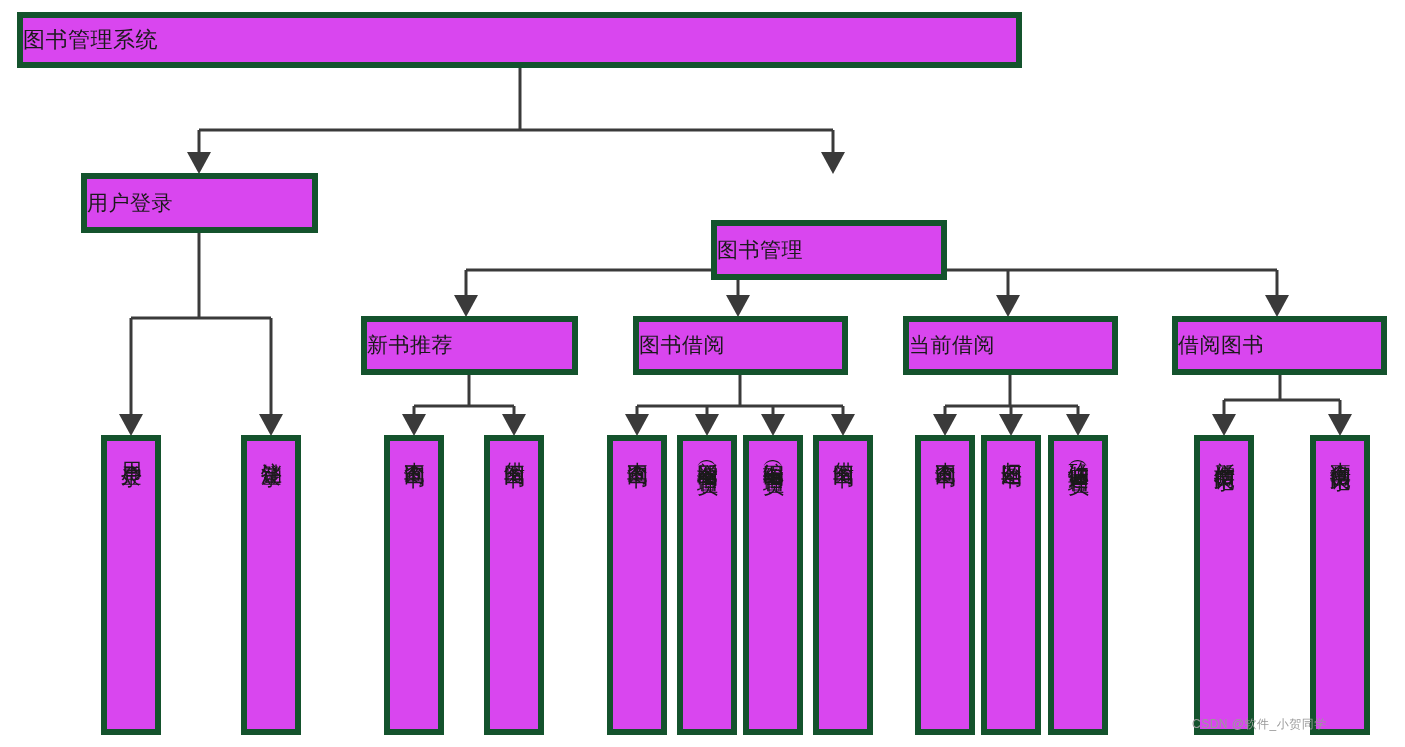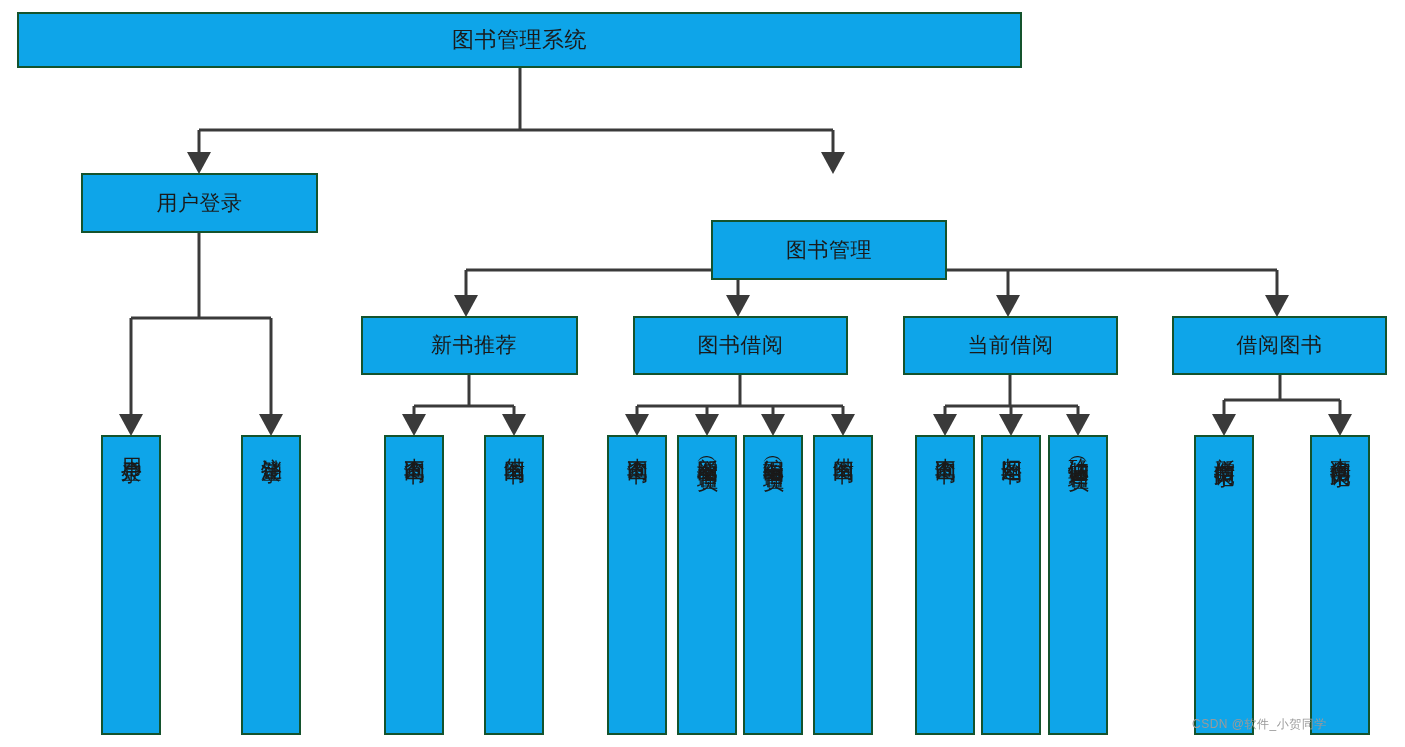--- a/index.html
+++ b/index.html
@@ -21,25 +21,25 @@
     position: absolute;
     left: 0;
     top: 0;
     width: 1405px;
     height: 747px;
     pointer-events: none;
   }
   .node {
     position: absolute;
     box-sizing: border-box;
-    border: 2px solid #14532d;
-    background: #0ea5e9;
+    border: 6px solid #14532d;
+    background: #d946ef;
     display: flex;
     align-items: center;
-    justify-content: center;
+    justify-content: flex-start;
     color: #1a1a1a;
   }
   .node .label {
     display: block;
     text-align: center;
     line-height: 1.18;
   }
   .node.horiz .label {
     writing-mode: horizontal-tb;
     font-size: 21px;
@@ -126,21 +126,21 @@
     <span class="label">图书管理系统</span>
   </div>
 
   <div class="node horiz" style="left:81px; top:173px; width:237px; height:60px;">
     <span class="label">用户登录</span>
   </div>
   <div class="node horiz" style="left:711px; top:173px; width:236px; height:60px;margin-top:47px;">
     <span class="label">图书管理</span>
   </div>
 
-  <div class="node horiz" style="left:361px; top:316px; width:217px; height:59px;padding-left:9px;">
+  <div class="node horiz" style="left:361px; top:316px; width:217px; height:59px;">
     <span class="label">新书推荐</span>
   </div>
   <div class="node horiz" style="left:633px; top:316px; width:215px; height:59px;">
     <span class="label">图书借阅</span>
   </div>
   <div class="node horiz" style="left:903px; top:316px; width:215px; height:59px;">
     <span class="label">当前借阅</span>
   </div>
   <div class="node horiz" style="left:1172px; top:316px; width:215px; height:59px;">
     <span class="label">借阅图书</span>

